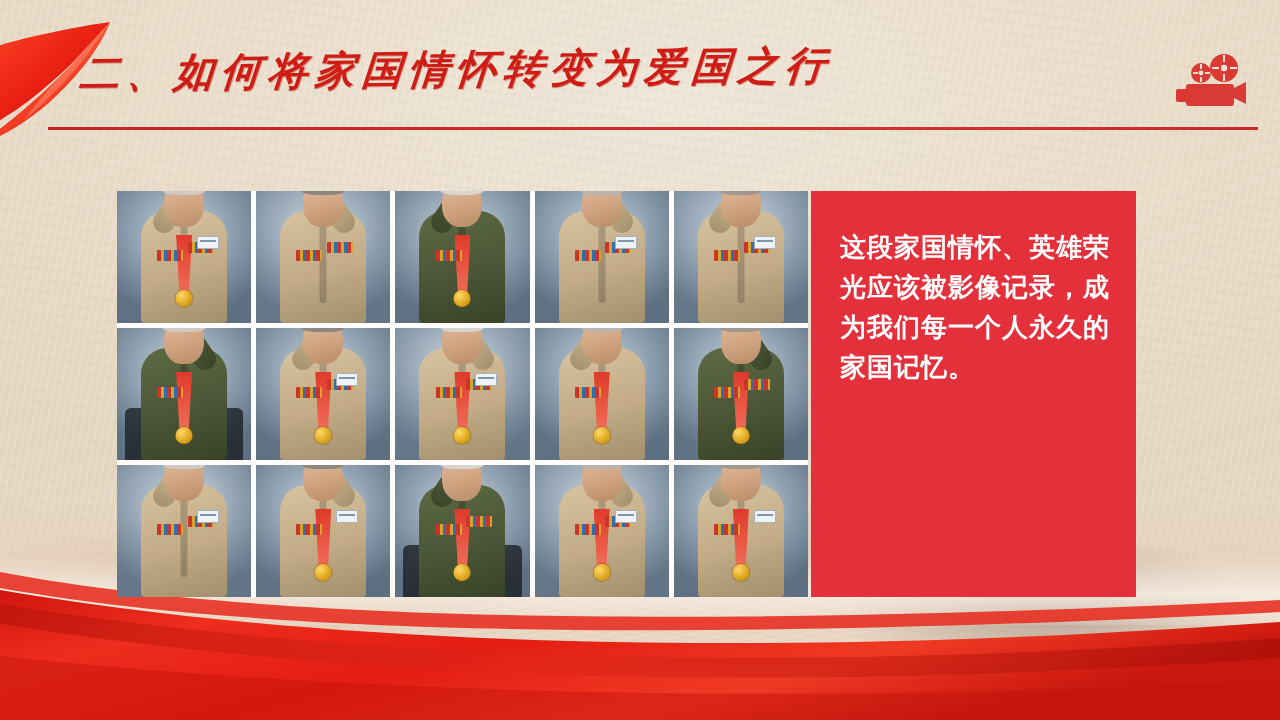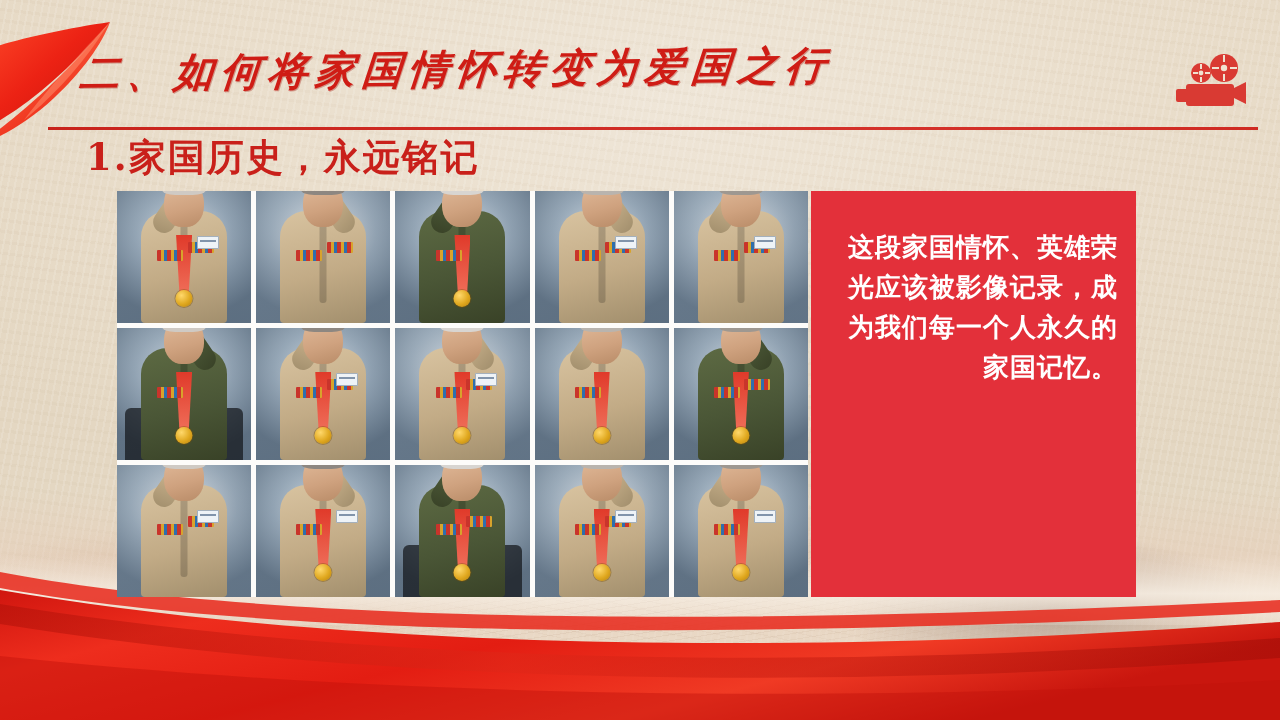--- a/index.html
+++ b/index.html
@@ -190,21 +190,20 @@
     position:absolute; left:29px; top:36px; right:18px;
   }
   .quote-line{
     font-family:"DejaVu Sans", sans-serif;
     font-weight:700;
     font-size:26px;
     line-height:40px;
     letter-spacing:1px;
     color:#ffffff;
     white-space:pre-line;
-    text-align:right;
   }
   .quote-line.second{ margin-top:40px; }
 </style>
 </head>
 <body>
 
 <div class="slide">
 
   <div class="paper-grain"></div>
 
@@ -272,21 +271,20 @@
         <rect x="54" y="15" width="7" height="2"></rect>
         <rect x="24" y="12" width="2" height="5"></rect>
         <rect x="24" y="25" width="2" height="5"></rect>
         <rect x="17" y="20" width="5" height="2"></rect>
         <rect x="29" y="20" width="5" height="2"></rect>
       </g>
     </svg>
 
     <div class="divider"></div>
 
-    <div class="subtitle">1.家国历史，永远铭记</div>
   </div>
 
   <div class="photo-grid" id="photoGrid">
       <div class="photo-cell">
         <div class="backdrop"></div>
         <div class="figure">
           <div class="torso" style="background:linear-gradient(165deg,#d8c3a0 0%, #c2ab86 55%, #a28f6d 100%)"></div>
           <div class="arm left" style="background:linear-gradient(165deg,#d8c3a0 0%, #c2ab86 55%, #a28f6d 100%)"></div>
           <div class="head">
             <span style="position:absolute;left:-2px;right:-2px;top:-2px;height:17px;border-radius:50% 50% 30% 30%;background:#cfcac4"></span>

